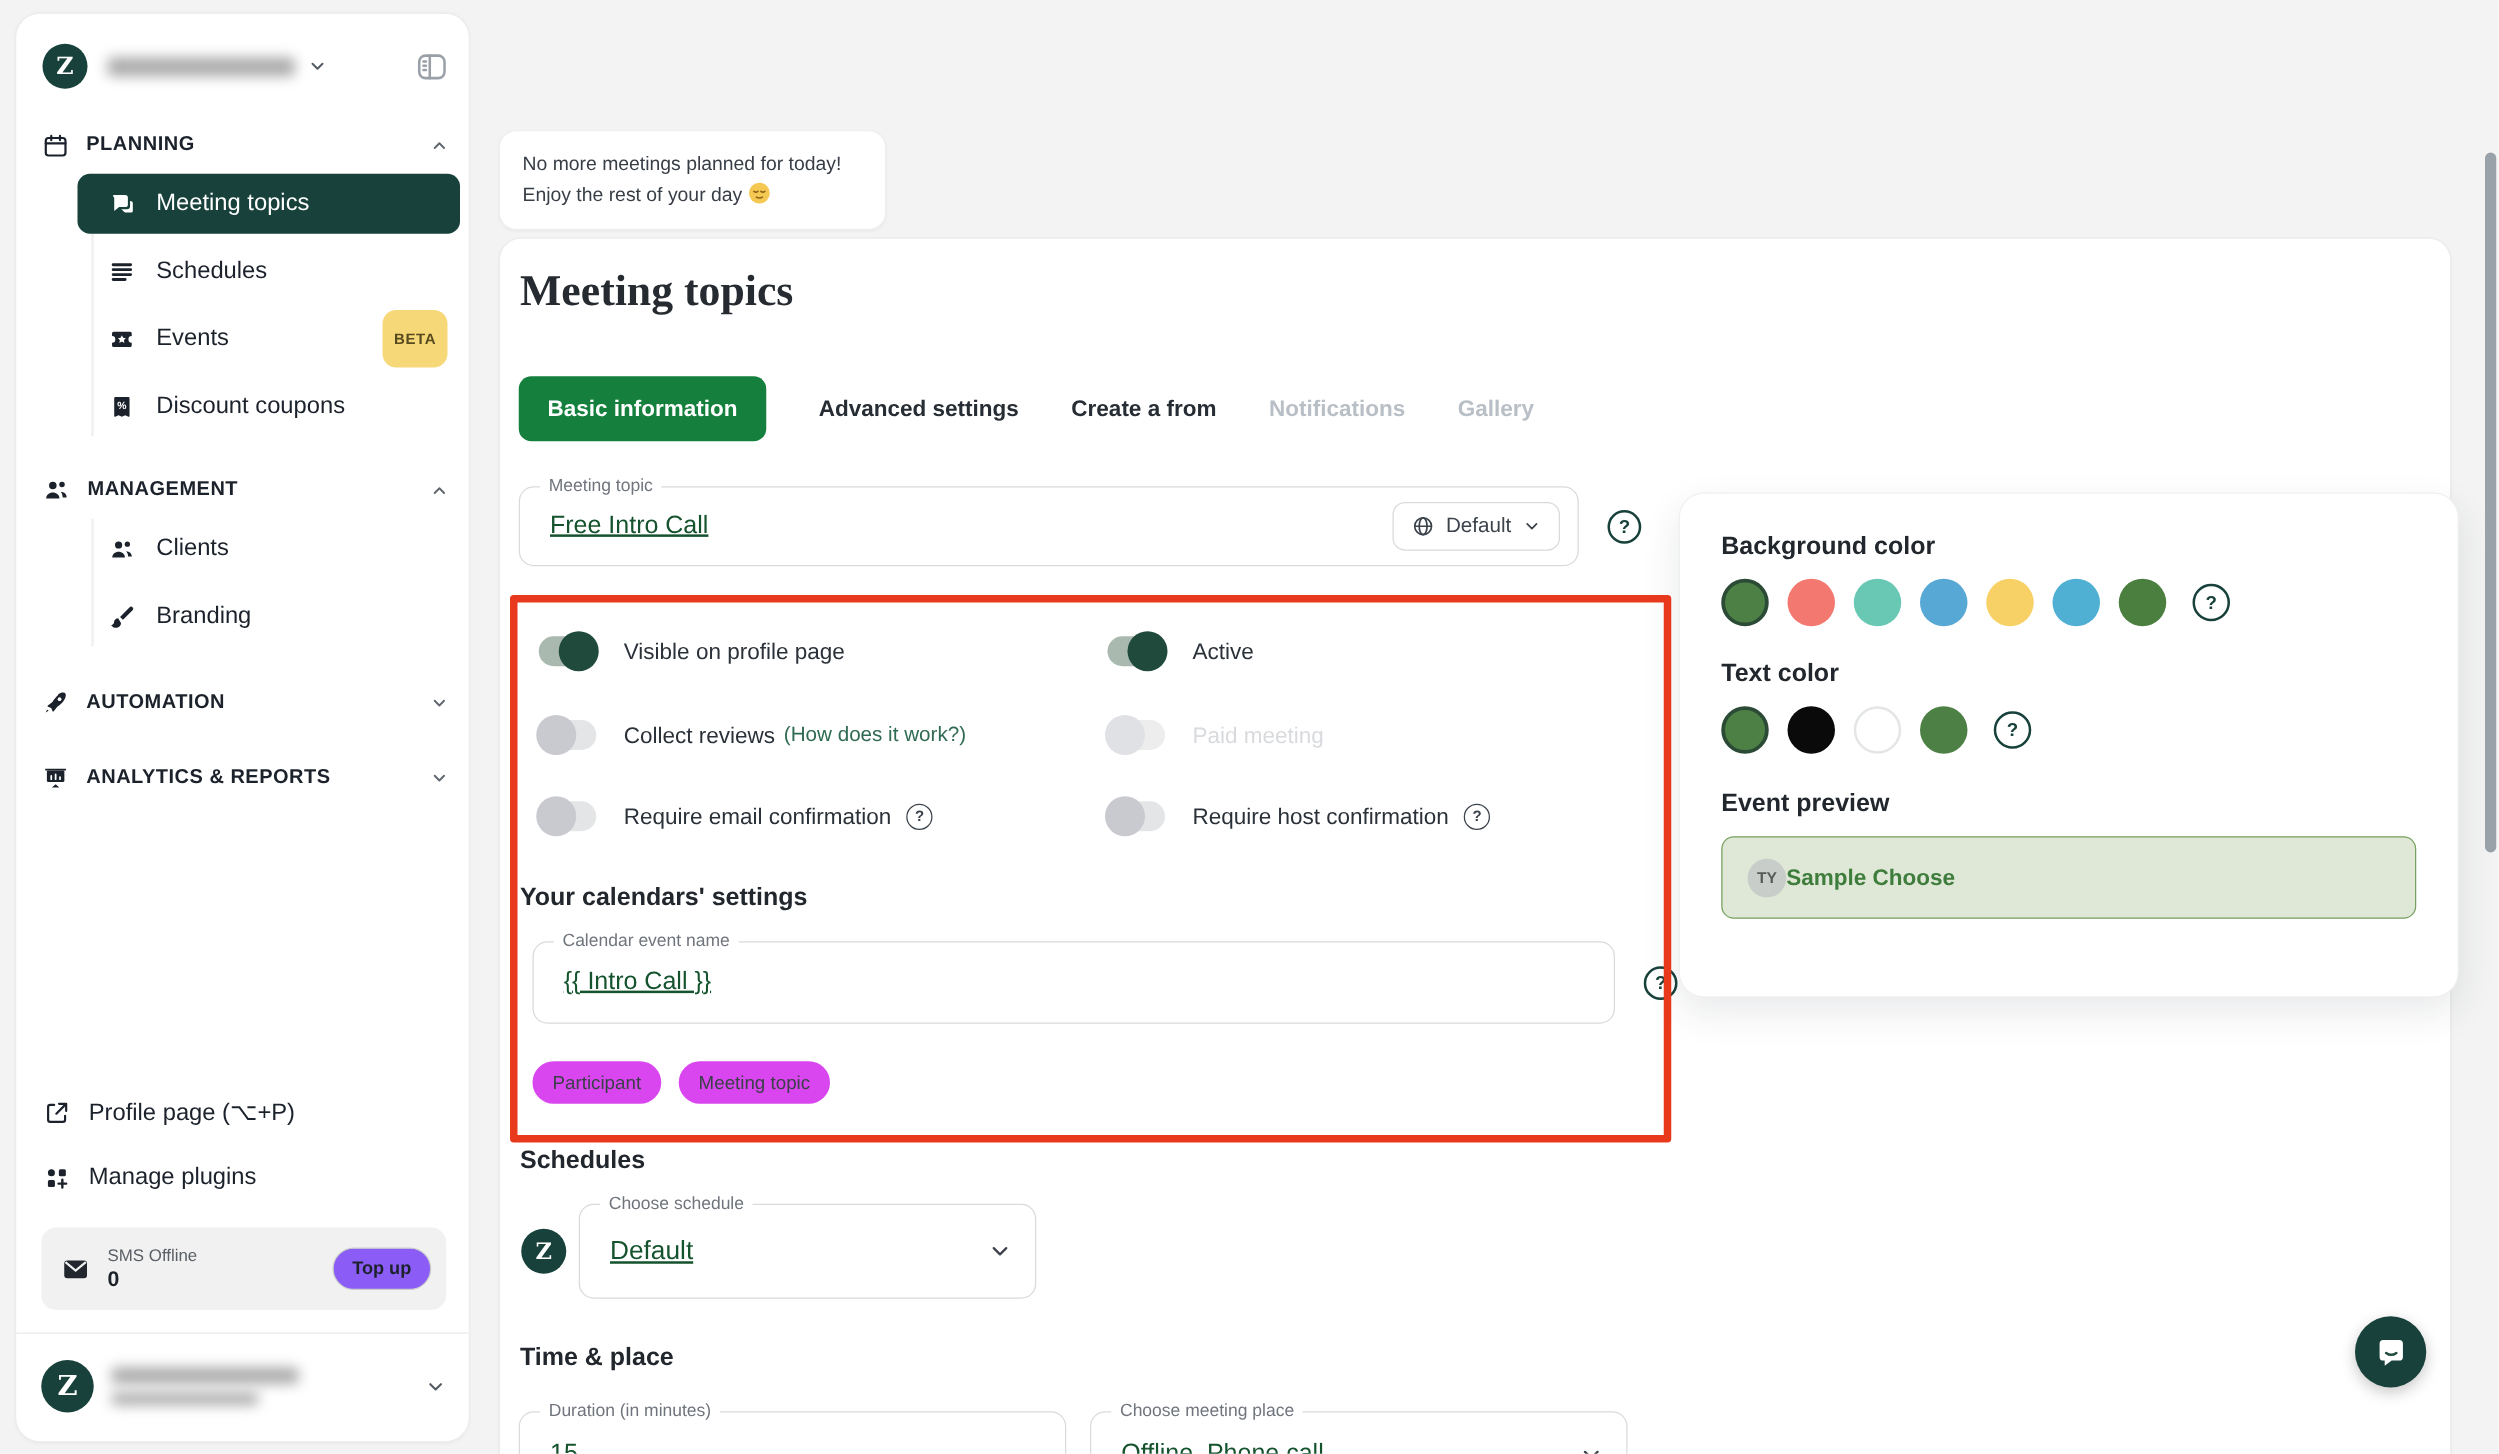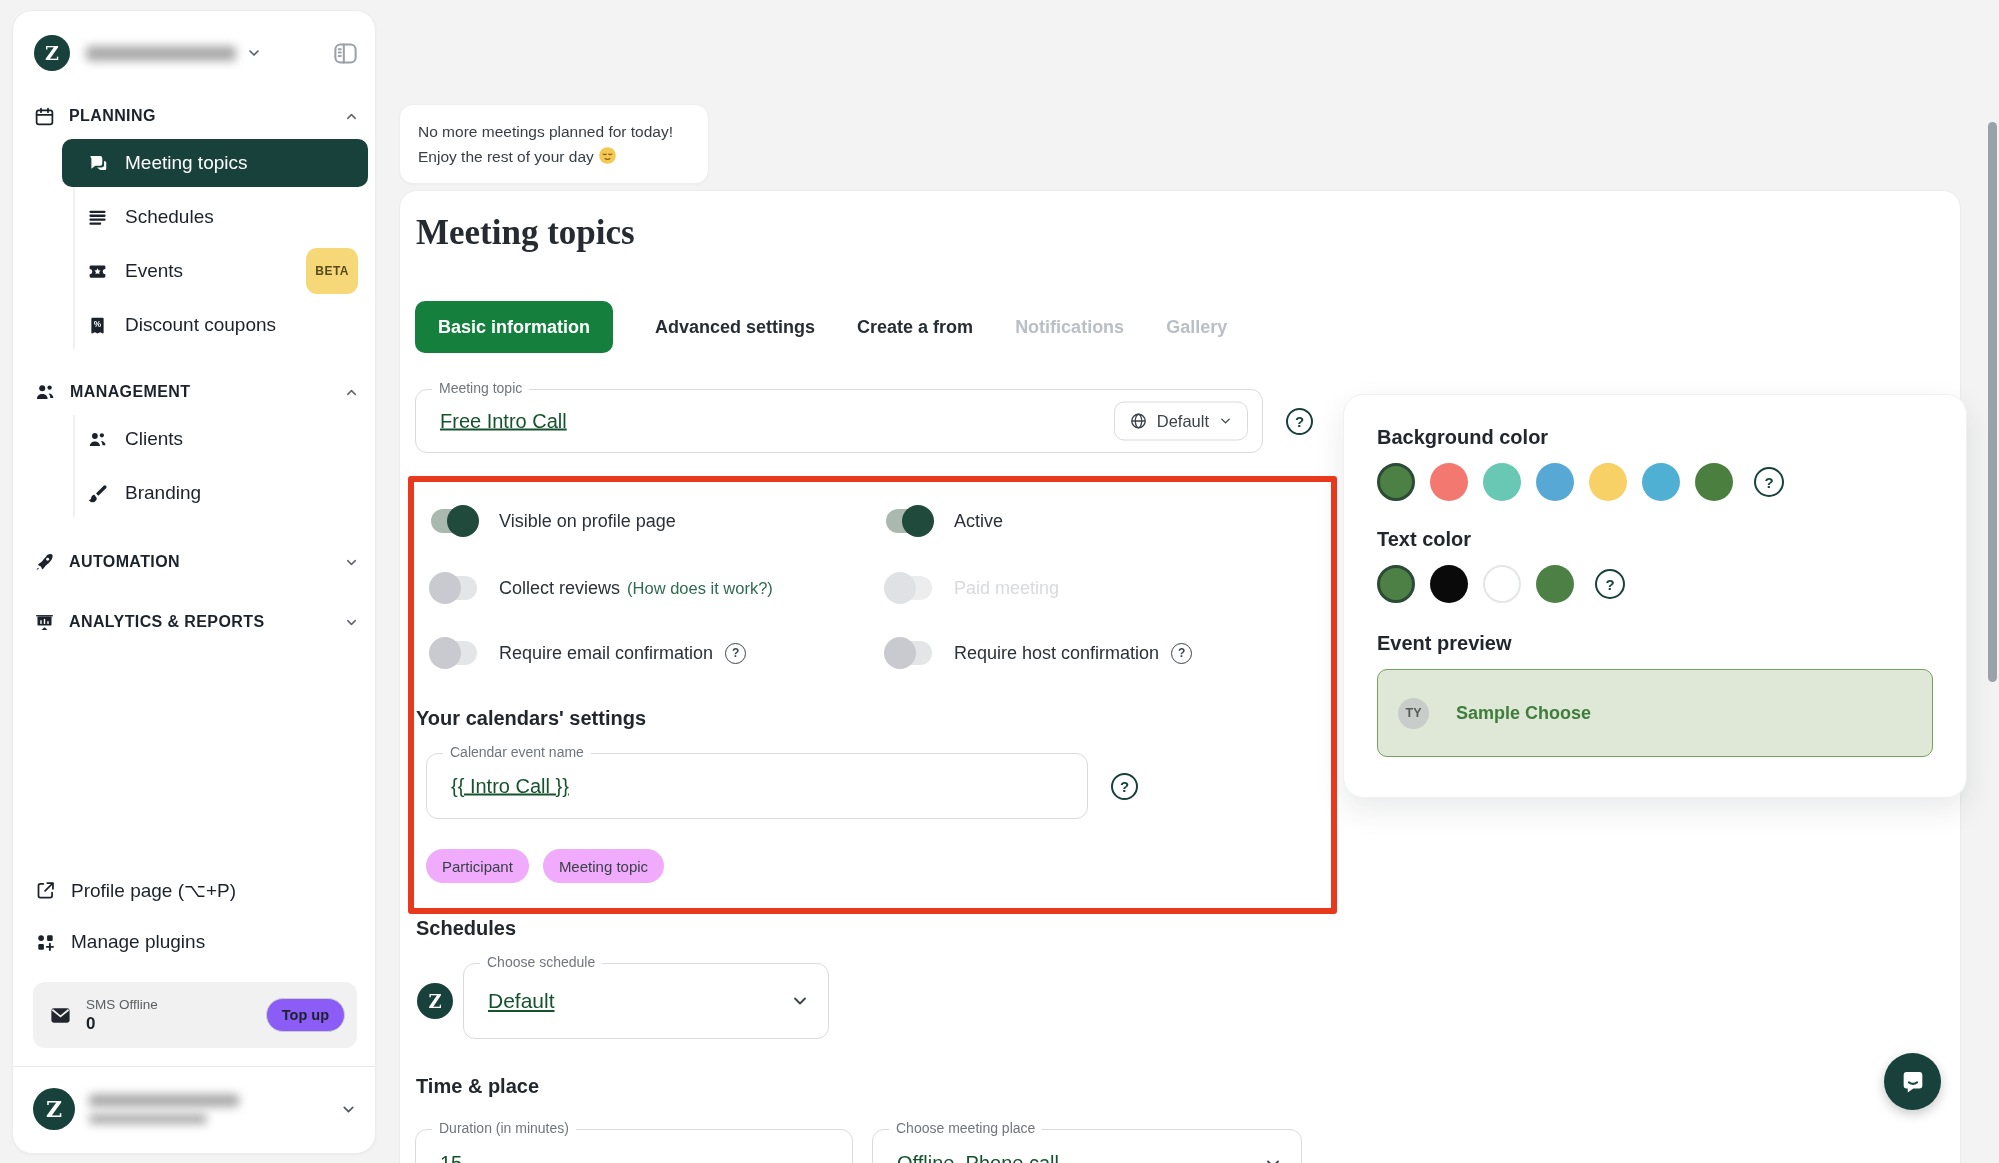--- a/index.html
+++ b/index.html
@@ -150,21 +150,21 @@
   .switch.off .knob { left:-2px; background:#c8cad0; }
   .switch.disabled { background:#ededee; }
   .switch.disabled .knob { left:-2px; background:#e0e1e4; }
   .tg-label { font-size:18px; color:#2b3139; display:flex; align-items:center; gap:12px; white-space:nowrap; }
   .tg-label.muted { color:#d8dadd; }
   .tg-link { color:#2f6b52; font-size:16.5px; cursor:pointer; }
 
   .section-heading { position:absolute; left:16px; font-size:20px; font-weight:700; color:#22272e; }
 
   .chip {
-    background:#f0abfc; color:#3b4048; border-radius:17px; height:34px;
+    background:#d946ef; color:#3b4048; border-radius:17px; height:34px;
     display:flex; align-items:center; padding:0 16px; font-size:15px; cursor:pointer;
   }
   .select-chev { position:absolute; right:18px; top:50%; transform:translateY(-50%); color:#3c434b; }
 
   .red-box {
     position:absolute; left:408px; top:476px; width:929px; height:438px;
     border:6px solid #e8391d; border-radius:3px; pointer-events:none; z-index:8;
   }
 
   
@@ -175,22 +175,22 @@
     padding:30px 33px 0 33px; z-index:5;
   }
   .panel-heading { font-size:20px; font-weight:700; color:#22272e; line-height:24px; }
   .swatch-row { display:flex; align-items:center; gap:15px; margin-top:14px; }
   .swatch { width:38px; height:38px; border-radius:50%; cursor:pointer; }
   .swatch.selected { border:3px solid #2c4b36; }
   .swatch.white { border:2px solid #e3e5e7; }
   .swatch-row .qhelp { margin-left:6px; }
   .mt26p { margin-top:26px; } .mt28p { margin-top:28px; }
   .event-preview {
-    margin-top:14px; height:88px; border:1.5px solid #76a05e; border-radius:10px;
-    background:#dfe8d7; display:flex; align-items:center; gap:27px; padding:0 20px;
+    margin-top:14px; height:66px; border:1.5px solid #76a05e; border-radius:10px;
+    background:#dfe8d7; display:flex; align-items:center; gap:0; padding:0 20px;
   }
   .ep-avatar {
     width:31px; height:31px; border-radius:50%; background:#c9cdc9;
     display:flex; align-items:center; justify-content:center;
     font-size:12.5px; font-weight:600; color:#565b58;
   }
   .ep-title { font-size:18px; font-weight:700; color:#3f7d3c; }
 
   
   .scrollbar-thumb {
@@ -500,21 +500,21 @@
       <span class="tg-label">
         <span>Require host confirmation</span>
         <span class="qsmall">?</span>
       </span>
     </div>
   </div>
 
   <h2 class="section-heading" style="top:516px;">Your calendars' settings</h2>
 
   <div class="row-flex" style="left:26px; top:562px;">
-    <div class="field" style="width:662px; height:66px;">
+    <div class="field" style="width:866px; height:66px;">
       <span class="flabel">Calendar event name</span>
       <span class="fvalue">{{ Intro Call }}</span>
     </div>
     <span class="qhelp" style="margin-left:23px;">?</span>
   </div>
 
   <div class="row-flex" style="left:26px; top:658px; gap:14px;">
     <span class="chip">Participant</span>
     <span class="chip">Meeting topic</span>
   </div>

